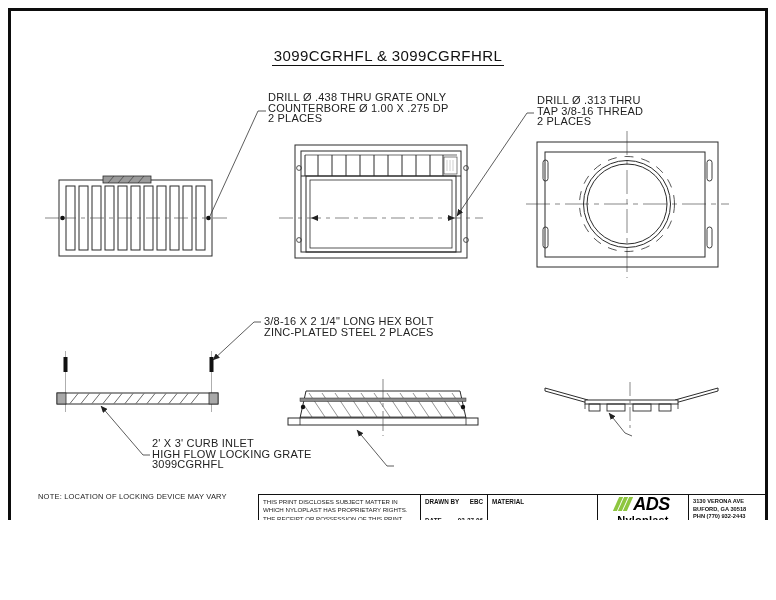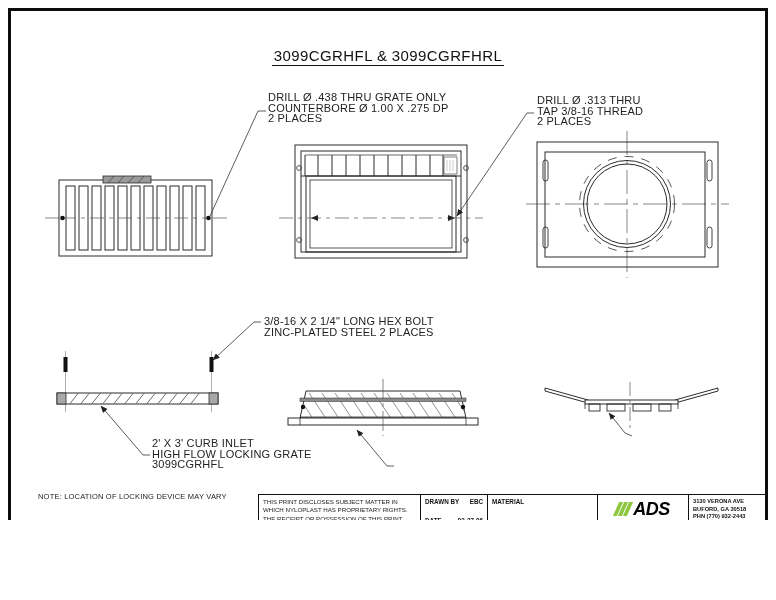--- a/index.html
+++ b/index.html
@@ -24,21 +24,21 @@
   .c3{left:229px;width:110px;border-right:1.5px solid #111;padding:3px 4px;}
   .r1{top:0;height:33px;border-bottom:1.2px solid #111;}
   .r2{top:33px;height:33px;border-bottom:1.2px solid #111;}
   .r3{top:66px;height:29px;}
   .pairs{display:flex;flex-direction:column;justify-content:space-between;height:100%;}
   .pair{display:flex;justify-content:space-between;}
   .lbl,.val{font-weight:bold;color:#111;}
   .c4{left:339px;width:168px;}
   .c4logo{top:0;height:47px;border-bottom:1.5px solid #111;}
   .logobox{position:absolute;left:0;top:0;width:91px;height:47px;border-right:1px solid #111;
-      box-sizing:border-box;display:flex;flex-direction:column;align-items:center;justify-content:center;}
+      box-sizing:border-box;display:flex;flex-direction:column;align-items:center;}
   .ads-line{display:flex;align-items:center;height:18px;}
   .slash{display:inline-block;width:3.5px;height:14px;background:#8dc63f;transform:skewX(-24deg);margin-right:1.5px;}
   .ads-txt{font-size:18px;font-weight:bold;font-style:italic;letter-spacing:-.5px;color:#000;margin-left:2px;line-height:18px;}
   .nyl-line{display:flex;align-items:center;margin-top:1px;flex-direction:column;}
   .nyl-txt{font-size:11px;font-weight:bold;color:#000;letter-spacing:.2px;}
   .nyl-sq{display:inline-block;width:7px;height:7px;background:#5bbfb5;margin-left:2px;}
   .addrbox{position:absolute;left:91px;top:0;width:77px;height:47px;box-sizing:border-box;
       padding:3px 2px 0 4px;font-size:5.7px;line-height:7.7px;font-weight:bold;color:#111;}
   .c4title{top:47px;height:25px;border-bottom:1.2px solid #111;padding:1px 3px;}
   .tb-title-lines{text-align:center;font-weight:bold;font-size:6.8px;line-height:8.6px;margin-top:1px;color:#111;}

